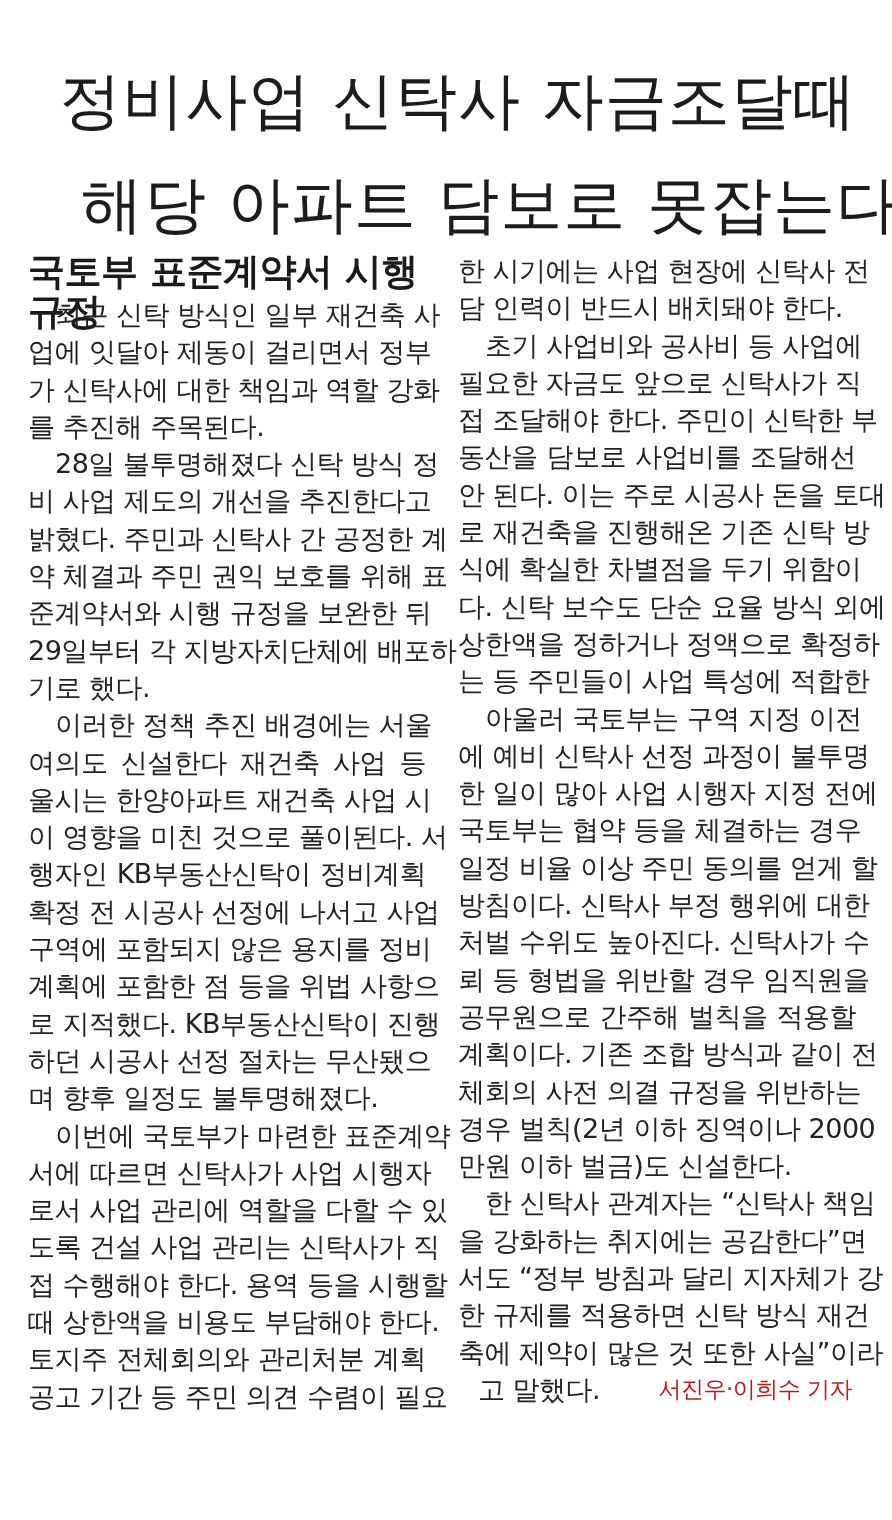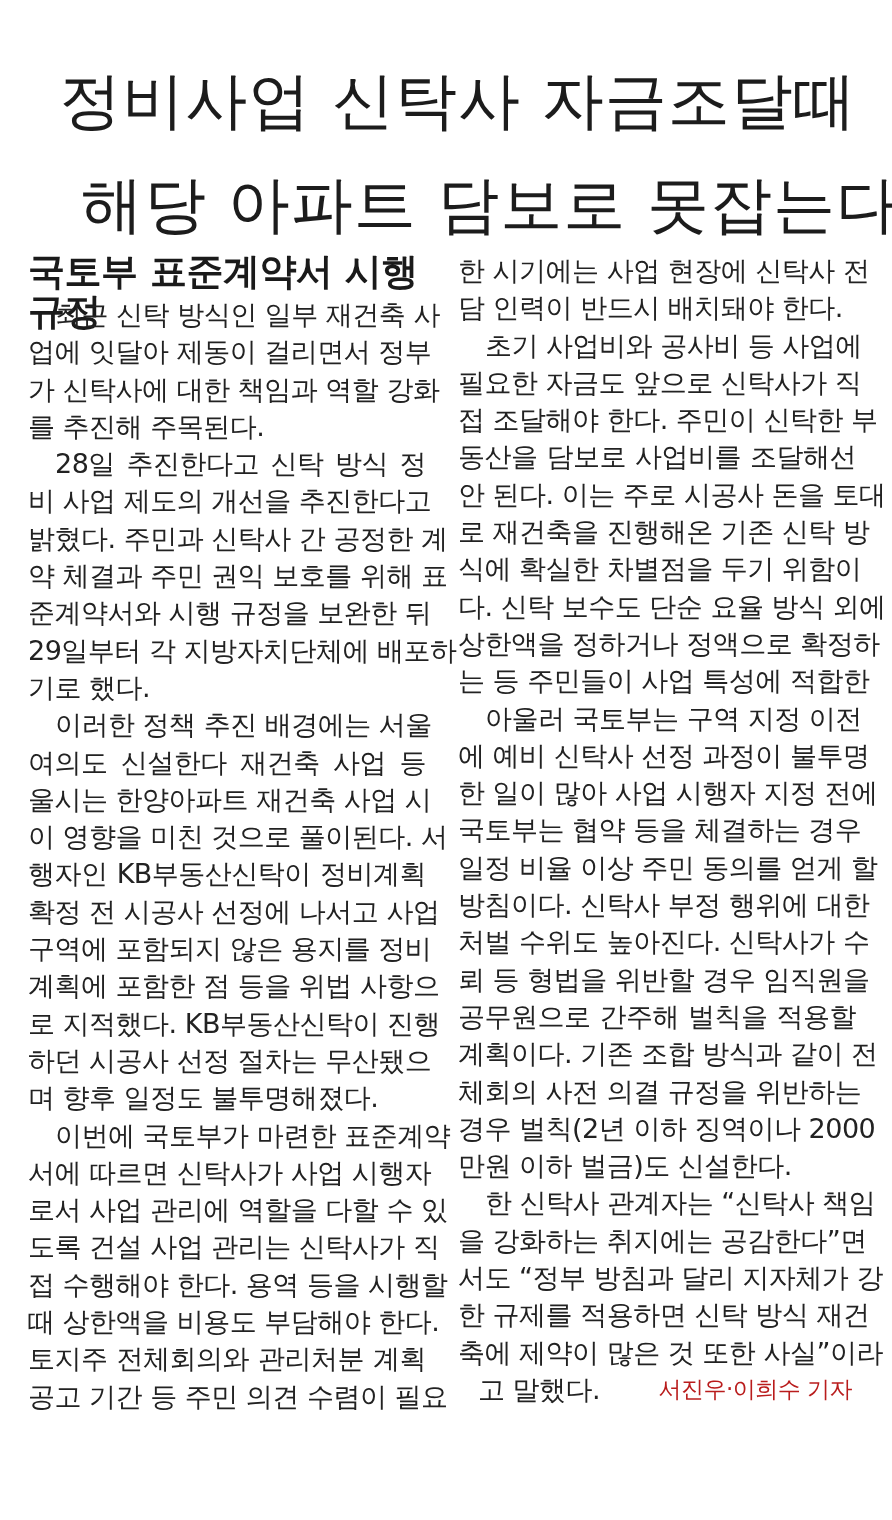--- a/index.html
+++ b/index.html
@@ -23,21 +23,21 @@
 <h1 class="headline hl1">정비사업 신탁사 자금조달때</h1>
 <h1 class="headline hl2">해당 아파트 담보로 못잡는다</h1>
 
 <div class="col left">
   <div class="subhead">국토부 표준계약서 시행규정</div>
   <div id="left-lines">
       <div class="line indent">최근 신탁 방식인 일부 재건축 사</div>
       <div class="line">업에 잇달아 제동이 걸리면서 정부</div>
       <div class="line">가 신탁사에 대한 책임과 역할 강화</div>
       <div class="line last">를 추진해 주목된다.</div>
-      <div class="line indent">28일 추진한다고 신탁 방식 정</div>
+      <div class="line indent">28일 불투명해졌다 신탁 방식 정</div>
       <div class="line">비 사업 제도의 개선을 추진한다고</div>
       <div class="line">밝혔다. 주민과 신탁사 간 공정한 계</div>
       <div class="line">약 체결과 주민 권익 보호를 위해 표</div>
       <div class="line">준계약서와 시행 규정을 보완한 뒤</div>
       <div class="line">29일부터 각 지방자치단체에 배포하</div>
       <div class="line last">기로 했다.</div>
       <div class="line indent">이러한 정책 추진 배경에는 서울</div>
       <div class="line">여의도 신설한다 재건축 사업 등</div>
       <div class="line">울시는 한양아파트 재건축 사업 시</div>
       <div class="line">이 영향을 미친 것으로 풀이된다. 서</div>

